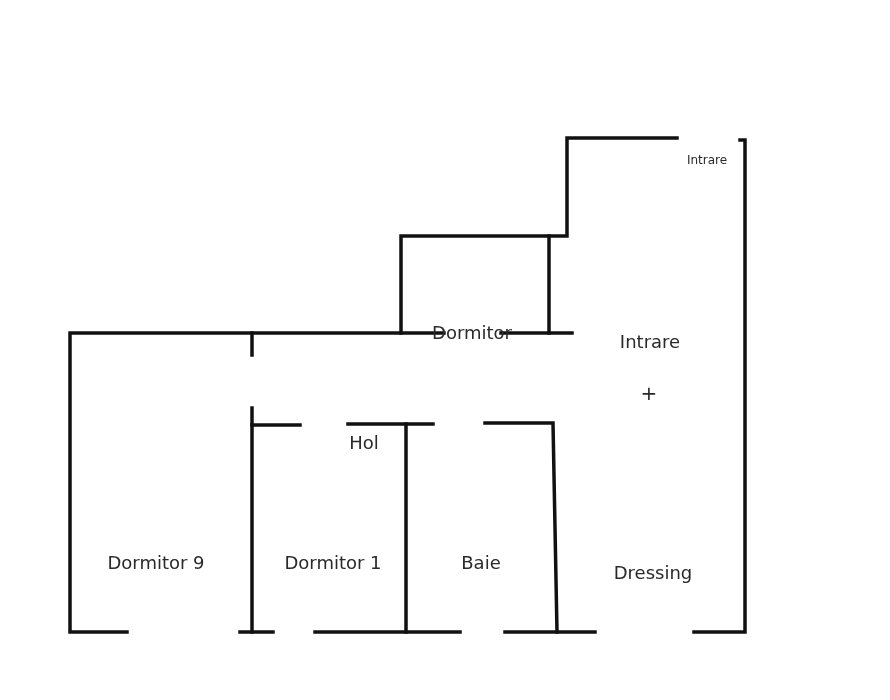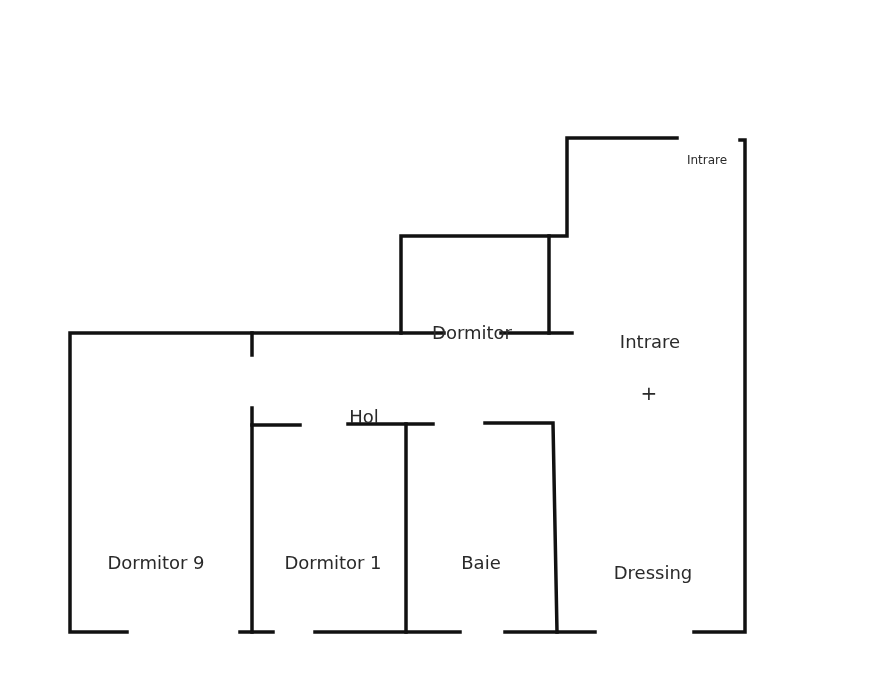--- a/index.html
+++ b/index.html
@@ -33,18 +33,18 @@
     <line x1="315" y1="632" x2="460" y2="632"></line>
 
     <polyline points="485,423 553,423 557,632"></polyline>
     <line x1="505" y1="632" x2="595" y2="632"></line>
   </g>
 </svg>
 
 <div class="lbl small" style="left:707px;top:119px;">Intrare</div>
 <div class="lbl" style="left:472px;top:291px;">Dormitor</div>
 <div class="lbl" style="left:650px;top:300px;">Intrare</div>
-<div class="lbl" style="left:364px;top:375px;">Hol</div>
+<div class="lbl" style="left:364px;top:401px;">Hol</div>
 <div class="lbl" style="left:156px;top:521px;">Dormitor 9</div>
 <div class="lbl" style="left:333px;top:521px;">Dormitor 1</div>
 <div class="lbl" style="left:481px;top:521px;text-align:right;">Baie</div>
 <div class="lbl" style="left:653px;top:531px;">Dressing</div>
 <div class="lbl plus" style="left:649px;top:352px;">+</div>
 
 </body></html>

